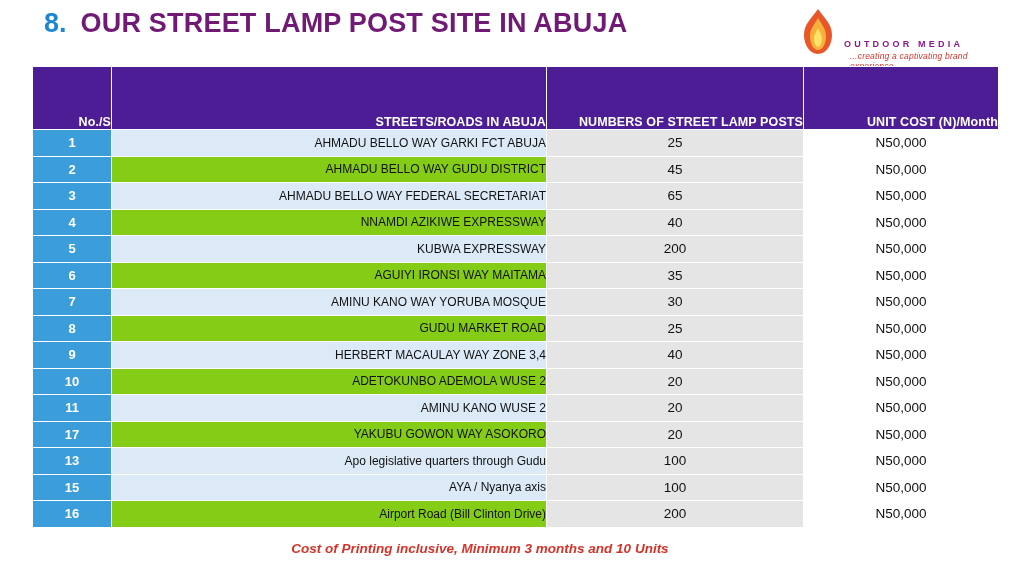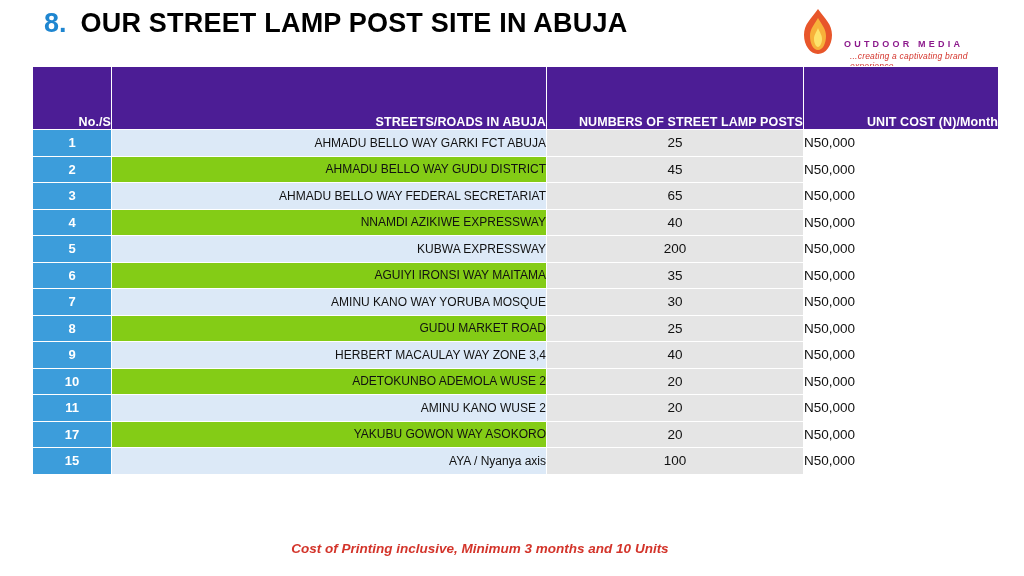--- a/index.html
+++ b/index.html
@@ -31,21 +31,21 @@
   }
   .title-num {
     font-size: 27px;
     font-weight: bold;
     color: #1f86d0;
     letter-spacing: 0px;
   }
   .title-text {
     font-size: 27px;
     font-weight: bold;
-    color: #000000;
+    color: #701a75;
     letter-spacing: 0.2px;
   }
   
   .logo {
     position: absolute;
     top: 6px;
     right: 22px;
     width: 210px;
     height: 60px;
   }
@@ -136,20 +136,21 @@
     background: #e5e5e5;
     color: #111111;
     font-size: 13.5px;
     text-align: center;
     height: 25.5px;
   }
   td.cell-cost {
     background: #ffffff;
     color: #111111;
     font-size: 13.5px;
+    text-align: center;
     height: 25.5px;
   }
   tr.alt td.cell-street {
     background: #84cc16;
   }
   
   .footnote {
     position: absolute;
     top: 541px;
     left: 0;
@@ -258,24 +259,36 @@
             <td class="cell-posts">20</td>
             <td class="cell-cost">N50,000</td>
           </tr>
           <tr class="alt">
             <td class="cell-sn">17</td>
             <td class="cell-street">YAKUBU GOWON WAY ASOKORO</td>
             <td class="cell-posts">20</td>
             <td class="cell-cost">N50,000</td>
           </tr>
           <tr>
+            <td class="cell-sn">13</td>
+            <td class="cell-street">Apo legislative quarters through Gudu</td>
+            <td class="cell-posts">100</td>
+            <td class="cell-cost">N50,000</td>
+          </tr>
+          <tr>
             <td class="cell-sn">15</td>
             <td class="cell-street">AYA / Nyanya axis</td>
             <td class="cell-posts">100</td>
             <td class="cell-cost">N50,000</td>
           </tr>
+          <tr class="alt">
+            <td class="cell-sn">16</td>
+            <td class="cell-street">Airport Road (Bill Clinton Drive)</td>
+            <td class="cell-posts">200</td>
+            <td class="cell-cost">N50,000</td>
+          </tr>
         </tbody>
     </table>
   </div>
 
   <div class="footnote">Cost of Printing inclusive, Minimum 3 months and 10 Units</div>
 
 </div>
 
 </body></html>

